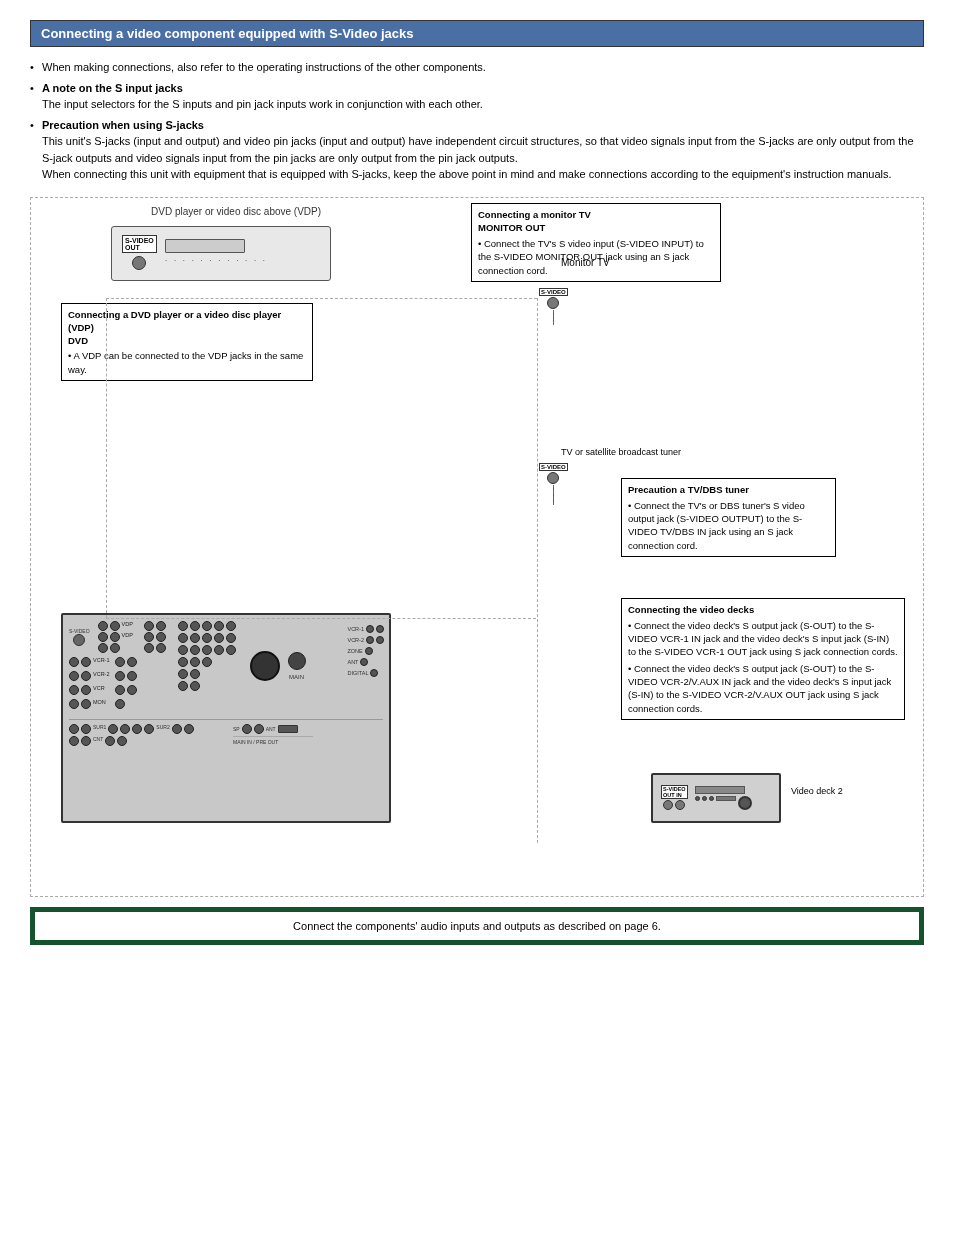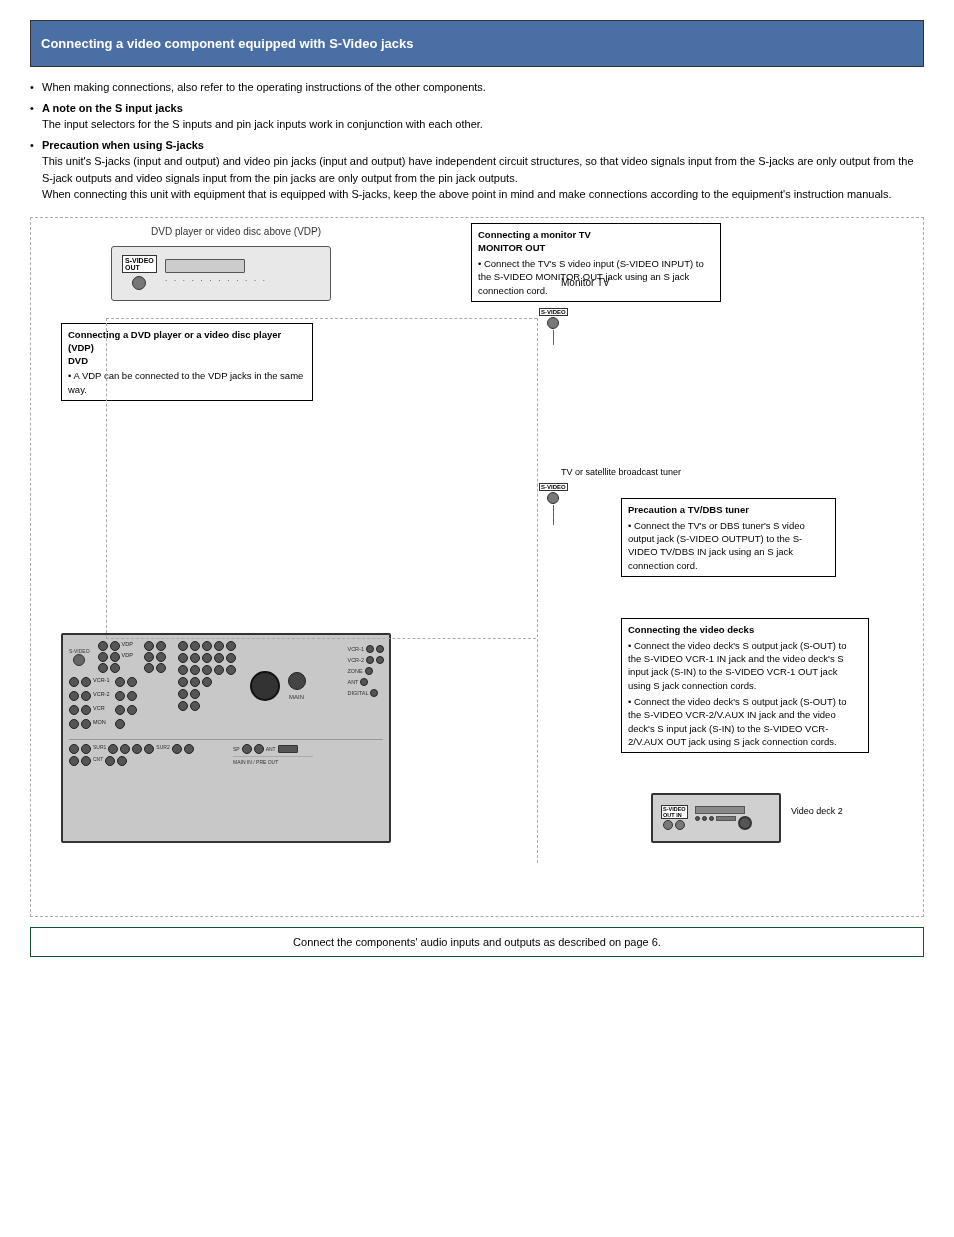--- a/index.html
+++ b/index.html
@@ -11,21 +11,21 @@
       width: 954px;
       min-height: 1237px;
       padding: 20px 30px;
     }
 
     .page-header {
       background: #4a6fa5;
       color: #fff;
       font-size: 13px;
       font-weight: bold;
-      padding: 15px 10px;
+      padding: 5px 10px;
       margin-bottom: 12px;
       border: 1px solid #333;
     }
 
     .intro-section {
       margin-bottom: 14px;
       line-height: 1.5;
     }
 
     .intro-section ul {
@@ -123,21 +123,21 @@
 
     .connect-box-tvdbs {
       top: 280px;
       left: 590px;
       width: 215px;
     }
 
     .connect-box-videodecks {
       top: 400px;
       left: 590px;
-      width: 248px;
+      width: 284px;
     }
 
     
     .av-receiver {
       position: absolute;
       top: 415px;
       left: 30px;
       width: 330px;
       height: 210px;
       border: 2px solid #333;
@@ -209,21 +209,21 @@
       left: 760px;
     }
 
     .deck-label-2 {
       top: 588px;
       left: 760px;
     }
 
     
     .bottom-note {
-      border: 1px solid #14532d;
+      border: 5px solid #14532d;
       padding: 8px 16px;
       text-align: center;
       font-size: 11px;
       margin-top: 10px;
       background: #fff;
     }
 
     .row-group {
       display: flex;
       gap: 4px;

